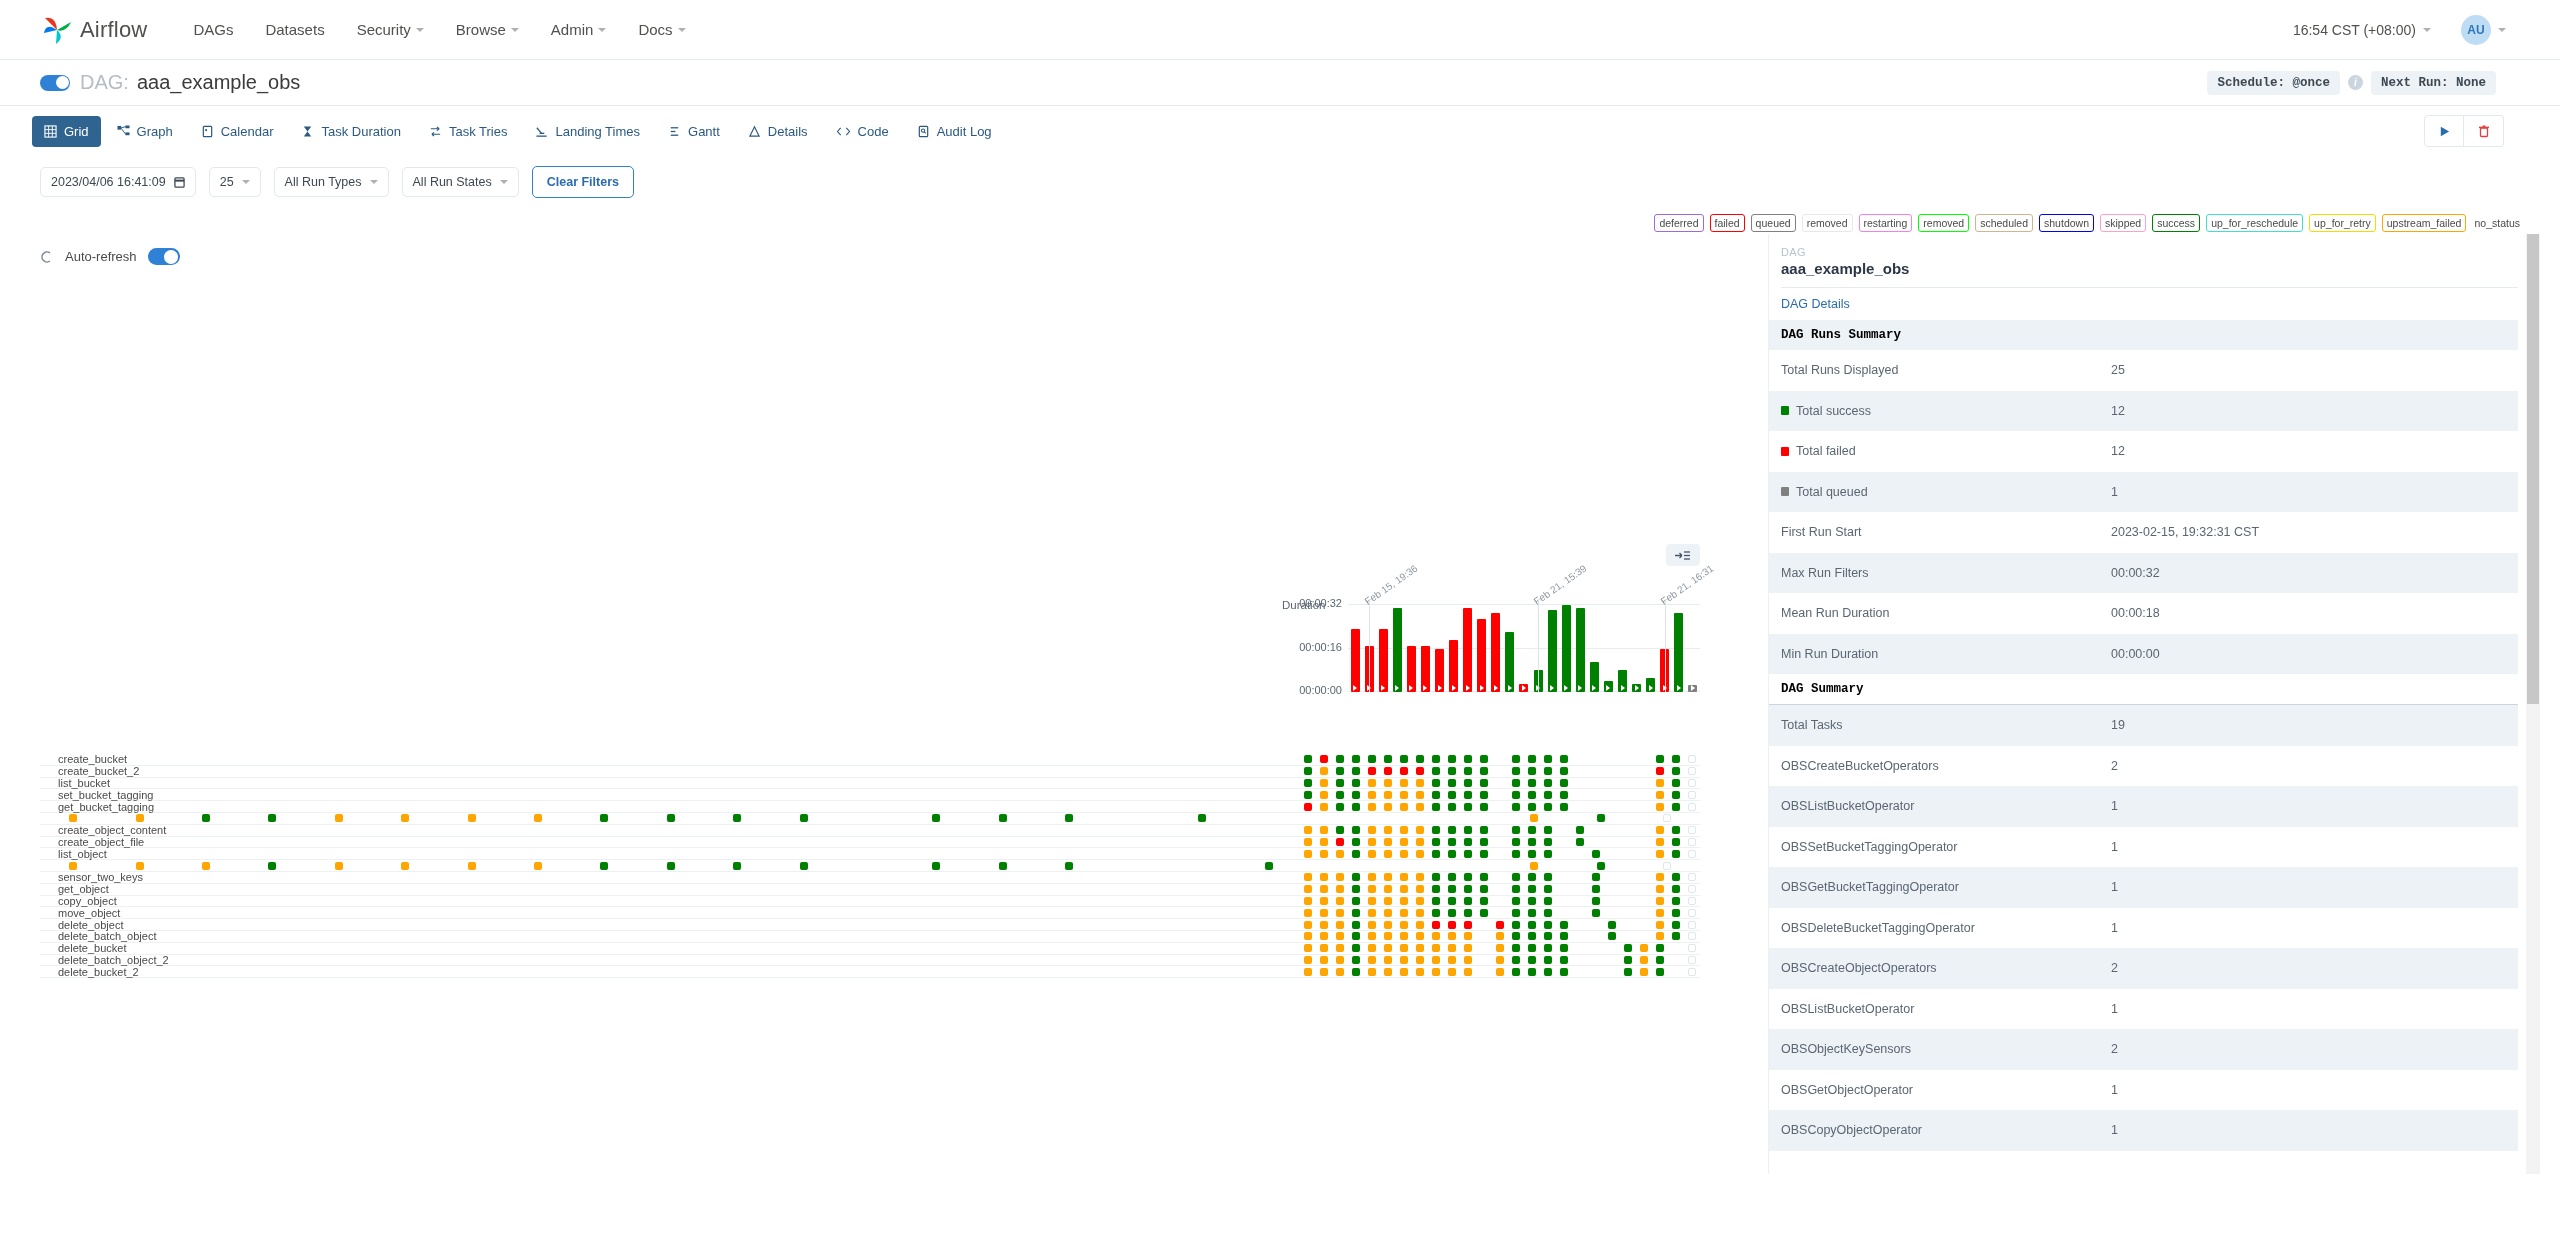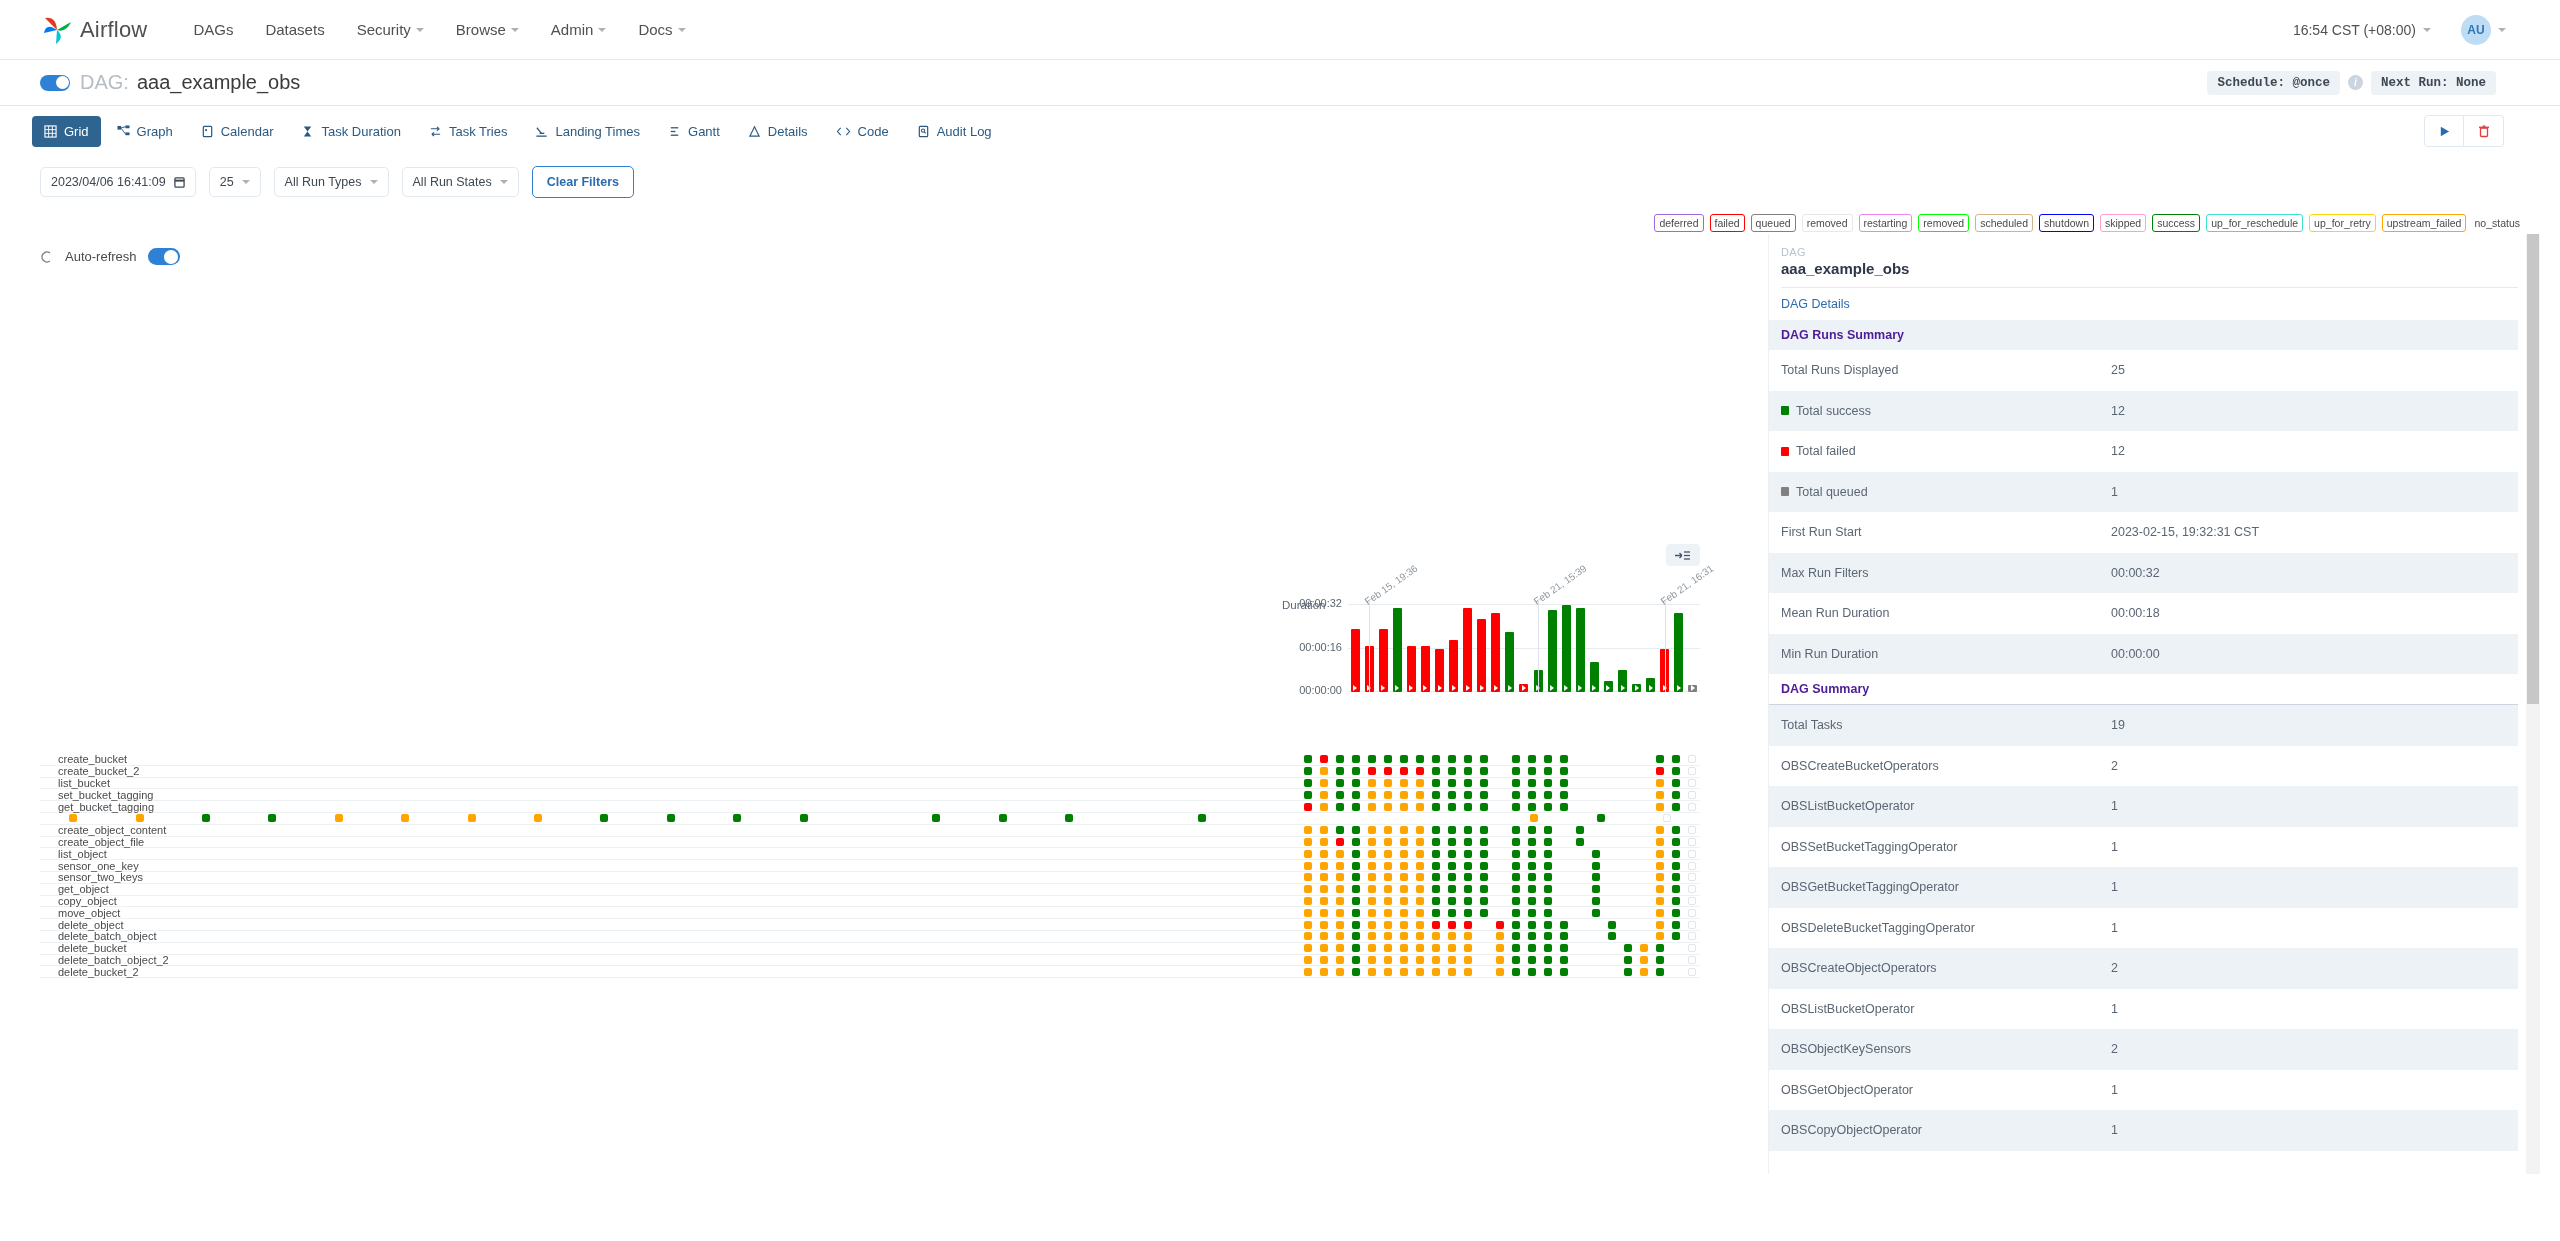--- a/index.html
+++ b/index.html
@@ -140,21 +140,21 @@
   .cell{width:8px;height:8px;border-radius:2px;}
   .cell.empty{background:transparent;}
   .cell.none{border:1px solid #dfe6ec;background:#fff;}
 
   
   .rp-head{padding:12px 0 0 12px;}
   .rp-dag{font-size:11px;color:#b6c2cd;letter-spacing:.3px;}
   .rp-name{font-size:15px;color:#2d3748;font-weight:bold;margin-top:2px;}
   .rp-rule{height:1px;background:#e6ebef;margin:10px 0 0 0;}
   .rp-tab{font-size:12.5px;color:#2b6cb0;padding:9px 0 9px 12px;cursor:pointer;display:inline-block;}
-  .sect-title{font-size:12.5px;color:#4c1d95;font-weight:bold;padding:8px 0 8px 12px;background:#edf2f7;}
+  .sect-title{font-size:12.5px;color:#000000;font-weight:bold;padding:8px 0 8px 12px;background:#edf2f7;font-family:Liberation Mono, monospace;}
   .sect-title.plain{background:transparent;border-bottom:1px solid #cbd5e0;}
   .rrow{display:flex;align-items:center;height:40.5px;font-size:12.5px;color:#5a6672;padding-left:12px;}
   .rrow.alt{background:#edf2f7;}
   .rk{width:330px;display:flex;align-items:center;gap:7px;}
   .dot{width:8px;height:9px;border-radius:1px;display:inline-block;flex:none;}
   .rv{color:#5a6672;}
 
   
   .scroll-track{position:absolute;right:0;top:0;width:14px;height:100%;background:#f3f3f3;}
   .scroll-thumb{position:absolute;right:1px;width:12px;background:#c7c7c7;border-radius:0;}
@@ -1238,21 +1238,20 @@
             </div>
             <div class="cellwrap">
               <div class="cell" style="background: rgb(0, 128, 0);"></div>
             </div>
             <div class="cellwrap">
               <div class="cell none"></div>
             </div>
           </div>
         </div>
         <div class="trow">
-          <div class="tname">sensor_one_key</div>
           <div class="cells">
             <div class="cellwrap">
               <div class="cell" style="background: rgb(255, 165, 0);"></div>
             </div>
             <div class="cellwrap">
               <div class="cell" style="background: rgb(255, 165, 0);"></div>
             </div>
             <div class="cellwrap">
               <div class="cell" style="background: rgb(255, 165, 0);"></div>
             </div>

